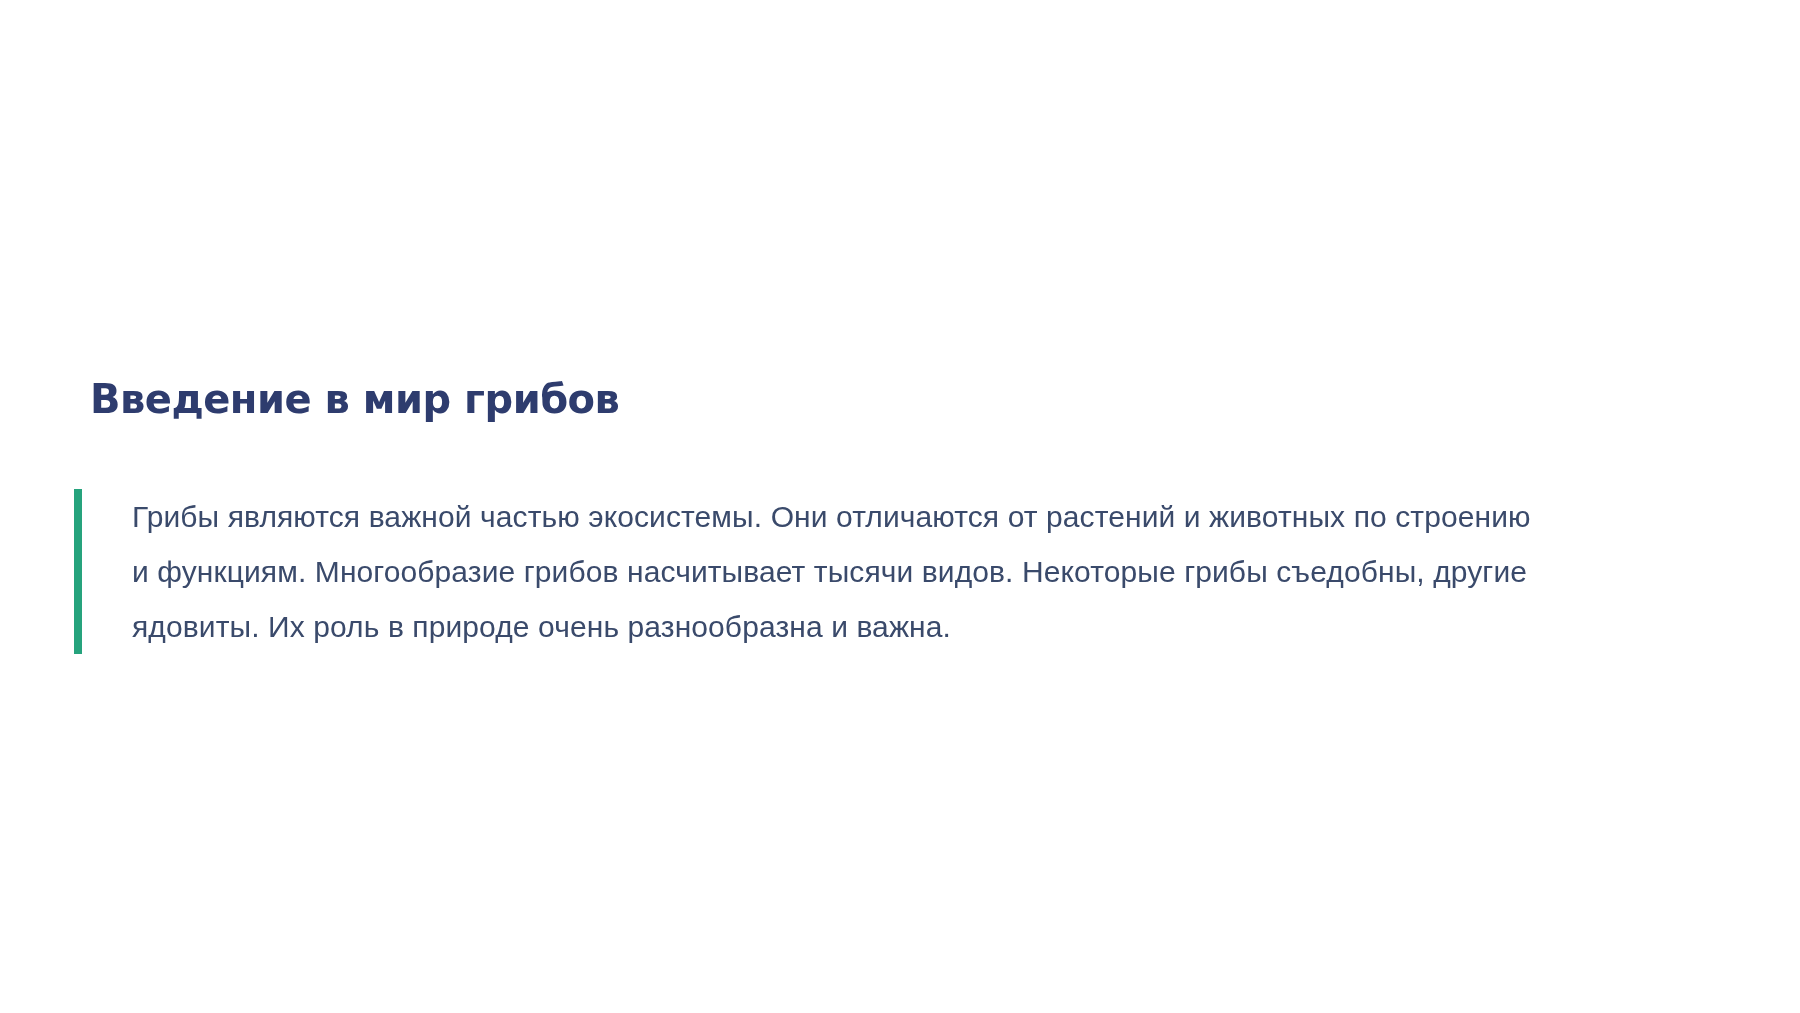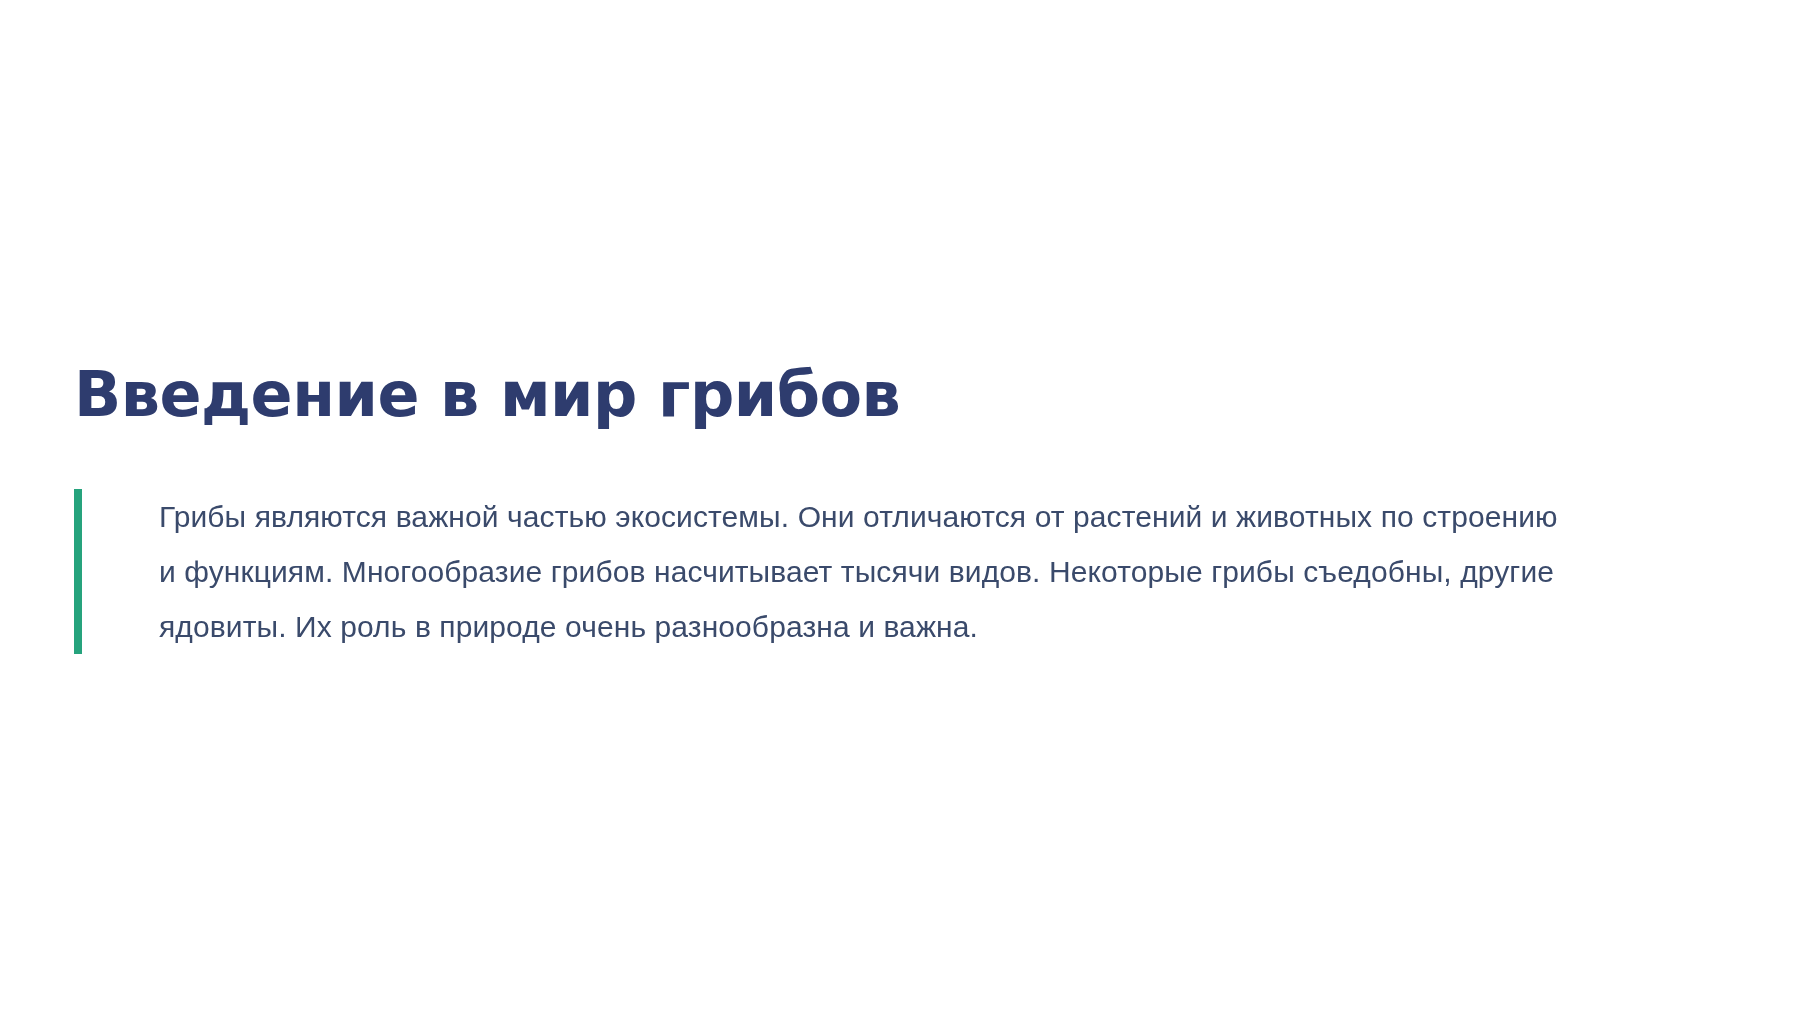--- a/index.html
+++ b/index.html
@@ -20,24 +20,24 @@
     position: absolute;
     inset: 0;
     background: #ffffff;
   }
 
   
   .slide-title {
     position: absolute;
     left: 74px;
     top: 362px;
-    margin: 0;
+    margin: 16px;
     font-family: "DejaVu Sans", "Liberation Sans", sans-serif;
     font-weight: 700;
-    font-size: 62px;
+    font-size: 40px;
     line-height: 1.05;
     letter-spacing: -0.5px;
     color: #2E3C6E;
     white-space: nowrap;
     -webkit-font-smoothing: antialiased;
   }
 
   
   .body-block {
     position: absolute;
@@ -52,21 +52,20 @@
     flex: 0 0 auto;
     width: 8px;
     min-height: 157px;
     background: #26A37D;
     border-radius: 0;
   }
 
   .body-text-wrap {
     flex: 1 1 auto;
     padding-left: 50px;
-    margin-left: 27px;
   }
 
   .body-text {
     margin: 0;
     font-family: "Liberation Sans", "DejaVu Sans", sans-serif;
     font-weight: 400;
     font-size: 30px;
     line-height: 55px;
     color: #3A4A6B;
     letter-spacing: 0.1px;

